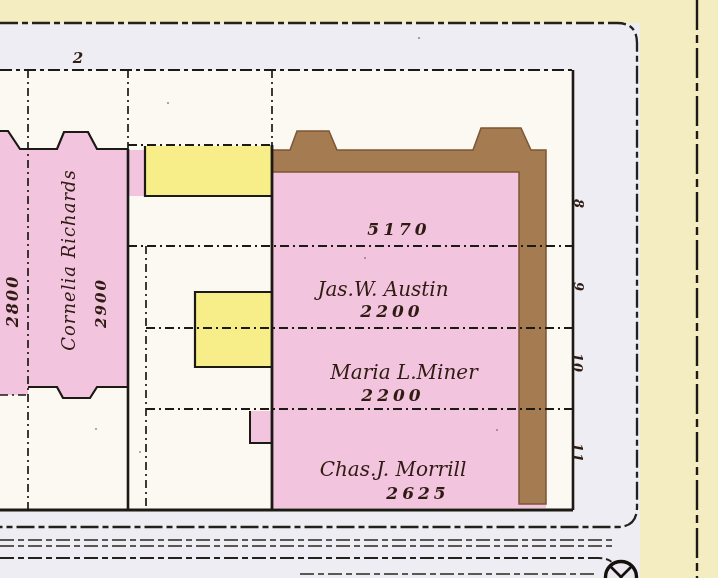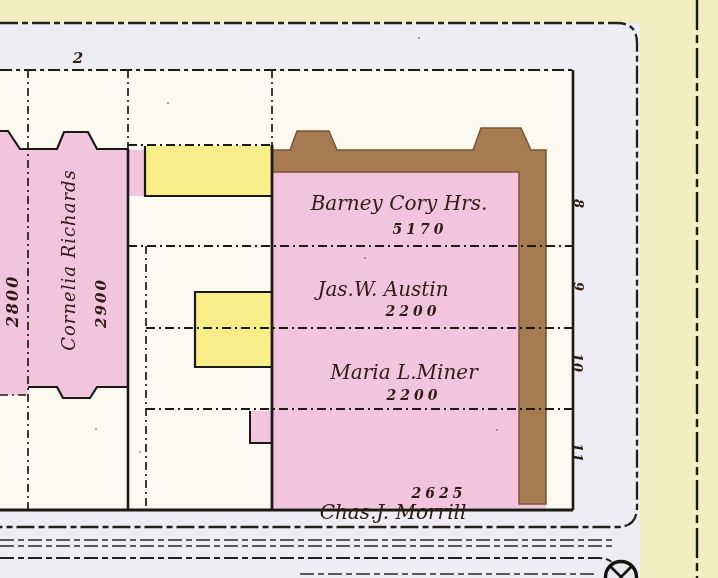--- a/index.html
+++ b/index.html
@@ -4,21 +4,21 @@
 <style>
   html,body{margin:0;padding:0;background:#d8d4cc;}
   .map-root{position:relative;width:718px;height:578px;overflow:hidden;
     font-family:"DejaVu Serif", "Liberation Serif", serif;background:#fbf9f2;}
   .layer{position:absolute;left:0;top:0;}
   .label{position:absolute;transform:translate(-50%,-50%);white-space:nowrap;
     font-style:italic;color:#2e1b12;line-height:1;}
   .vert{transform:translate(-50%,-50%) rotate(-90deg);}
   .lot{transform:translate(-50%,-50%) rotate(90deg);font-weight:bold;font-size:13px;letter-spacing:1px;}
   .owner-name{font-size:20px;}
-  .owner-val{font-size:14px;font-weight:bold;letter-spacing:4px;margin-left:21px;}
+  .owner-val{font-size:17px;font-weight:bold;letter-spacing:4px;}
   .blocknum{font-size:15px;font-weight:bold;font-style:italic;}
   .v2800{font-size:16px;font-weight:bold;letter-spacing:2px;}
   .vcorn{font-size:18px;letter-spacing:1px;}
   .v2900{font-size:15px;font-weight:bold;letter-spacing:2px;}
 </style>
 </head>
 <body>
 
 <div class="map-root">
 
@@ -94,30 +94,29 @@
       <circle cx="497" cy="430" r="1"></circle>
     </g>
   </svg>
 
   <div class="label blocknum" style="left:78px;top:58px;">2</div>
 
   <div class="label vert v2800" style="left:13px;top:301px;">2800</div>
   <div class="label vert vcorn" style="left:69px;top:260px;">Cornelia Richards</div>
   <div class="label vert v2900" style="left:101px;top:303px;">2900</div>
 
-  <div class="label owner-name" style="left:399px;top:203px;">Barney Cory Hrs.</div>
   <div class="label owner-val" style="left:399px;top:229px;">5170</div>
 
   <div class="label owner-name" style="left:383px;top:289px;">Jas.W. Austin</div>
   <div class="label owner-val" style="left:392px;top:311px;">2200</div>
 
   <div class="label owner-name" style="left:385px;top:372px;margin-left:19px;">Maria L.Miner</div>
   <div class="label owner-val" style="left:393px;top:395px;">2200</div>
 
-  <div class="label owner-name" style="left:393px;top:469px;margin-top:43px;">Chas.J. Morrill</div>
+  <div class="label owner-name" style="left:393px;top:469px;">Chas.J. Morrill</div>
   <div class="label owner-val" style="left:418px;top:493px;">2625</div>
 
   <div class="label lot" style="left:578px;top:204px;">8</div>
   <div class="label lot" style="left:578px;top:287px;">9</div>
   <div class="label lot" style="left:577px;top:363px;">10</div>
   <div class="label lot" style="left:577px;top:453px;">11</div>
 
 </div>
 
 </body></html>

